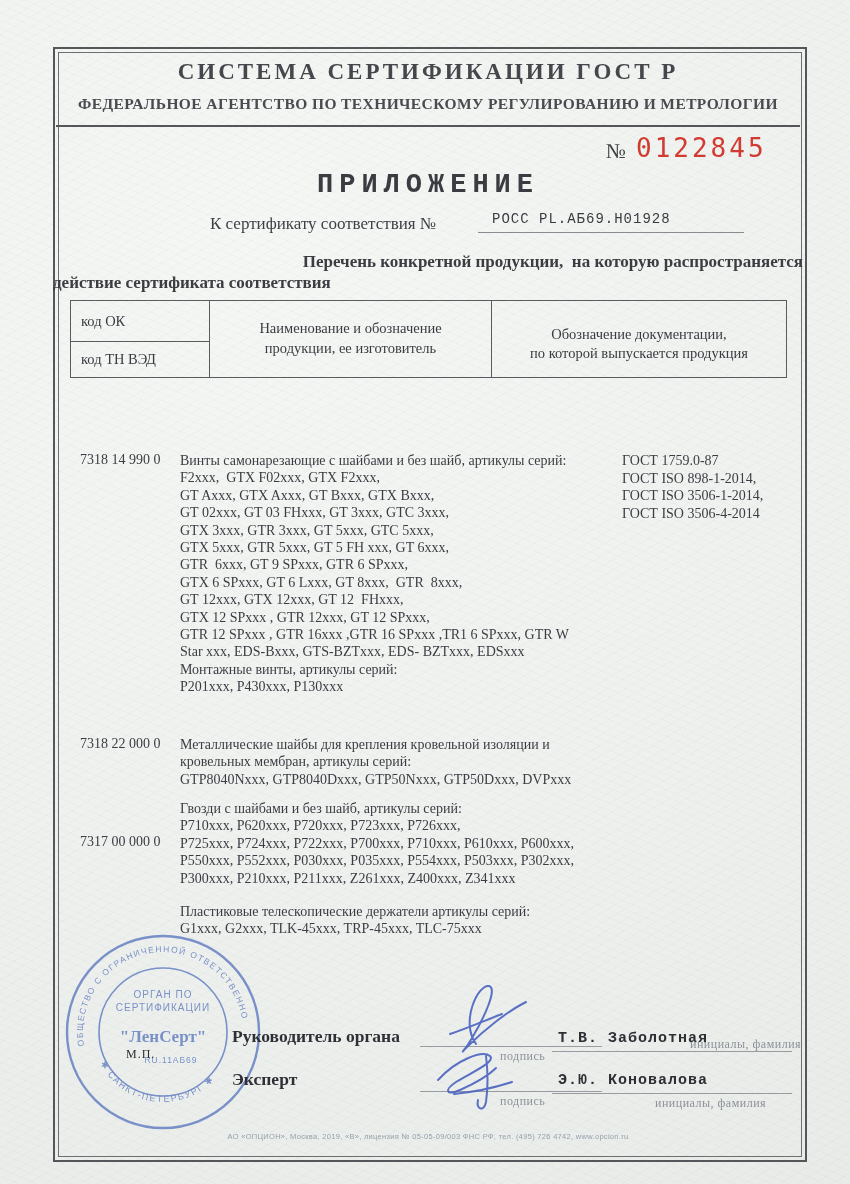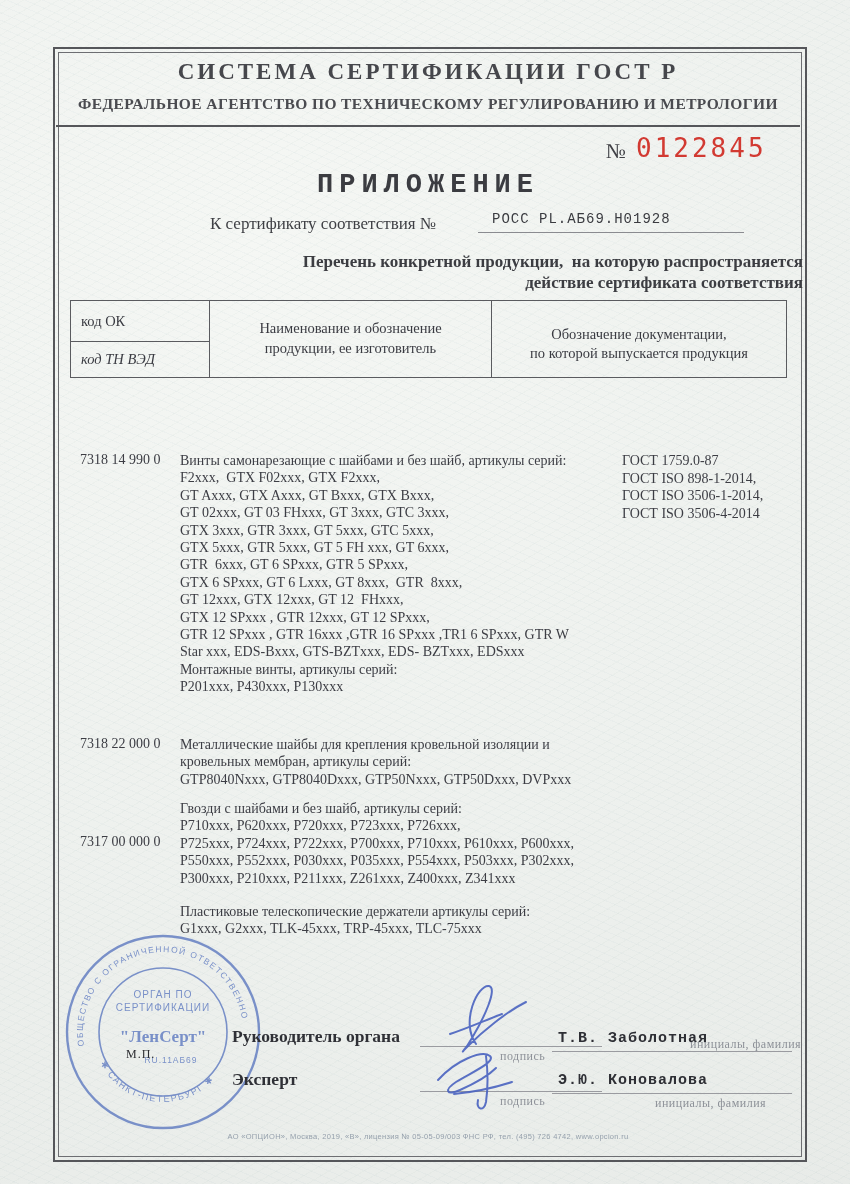--- a/index.html
+++ b/index.html
@@ -23,28 +23,28 @@
   .no-value{position:absolute;left:636px;top:133px;font-family:"DejaVu Sans Mono",monospace;
     font-size:26px;letter-spacing:3px;color:#d23a32;}
   .doc-title{position:absolute;left:53px;top:170px;width:750px;text-align:center;
     font-size:27px;font-weight:bold;letter-spacing:6px;color:#3b3c41;font-family:Liberation Mono, monospace;}
   .cert-label{position:absolute;left:210px;top:214px;font-size:17px;color:#3e3f44;}
   .cert-value{position:absolute;left:492px;top:211px;font-family:"Liberation Mono",monospace;
     font-size:14px;letter-spacing:1px;color:#3a3b40;white-space:pre;}
   .cert-underline{position:absolute;left:478px;top:211px;width:266px;height:21px;border-bottom:1.2px solid #8a8b90;}
   .purpose1{position:absolute;left:53px;top:252px;width:750px;text-align:right;
     font-size:17px;font-weight:bold;color:#3c3d42;white-space:pre;}
-  .purpose2{position:absolute;left:53px;top:273px;width:750px;text-align:right;
+  .purpose2{position:absolute;left:53px;top:273px;width:750px;text-align:left;
     font-size:17px;font-weight:bold;color:#3c3d42;}
   .tbl{position:absolute;left:70px;top:300px;width:715px;height:76px;border:1.3px solid #5a5b5f;}
   .tbl .vline1{position:absolute;left:138px;top:0;width:1.3px;height:100%;background:#5a5b5f;}
   .tbl .vline2{position:absolute;left:420px;top:0;width:1.3px;height:100%;background:#5a5b5f;}
   .tbl .hline1{position:absolute;left:0;top:40px;width:138px;height:1.2px;background:#5a5b5f;}
   .tbl .c1a{position:absolute;left:10px;top:12px;font-size:14.5px;}
-  .tbl .c1b{position:absolute;left:10px;top:50px;font-size:14.5px;font-style:italic;}
+  .tbl .c1b{position:absolute;left:10px;top:50px;font-size:14.5px;}
   .tbl .c2{position:absolute;left:139px;top:17px;width:281px;text-align:center;font-size:14.5px;line-height:20px;}
   .tbl .c3{position:absolute;left:421px;top:24px;width:294px;text-align:center;font-size:14.5px;line-height:19px;}
   .mfr{position:absolute;left:53px;top:387px;width:750px;text-align:center;font-size:14.5px;color:#33343a;white-space:pre;}
   .mfr .mfr-label{letter-spacing:1px;font-weight:normal;}
   .mfr .mfr-value{font-weight:bold;}
   .code{position:absolute;left:80px;font-size:14px;color:#3c3d44;white-space:pre;}
   .block{position:absolute;left:180px;width:445px;}
   .tline{font-size:14px;line-height:17.4px;color:#3c3d44;white-space:pre;}
   .docs{position:absolute;left:622px;top:452px;width:165px;}
   .docs .tline{line-height:17.6px;}
@@ -101,21 +101,21 @@
 
 
   <div class="code" style="top:452px;">7318 14 990 0</div>
   <div class="block" style="top:452px;">
       <div class="tline">Винты самонарезающие с шайбами и без шайб, артикулы серий:</div>
       <div class="tline">F2xxx,  GTX F02xxx, GTX F2xxx,</div>
       <div class="tline">GT Axxx, GTX Axxx, GT Bxxx, GTX Bxxx,</div>
       <div class="tline">GT 02xxx, GT 03 FHxxx, GT 3xxx, GTC 3xxx,</div>
       <div class="tline">GTX 3xxx, GTR 3xxx, GT 5xxx, GTC 5xxx,</div>
       <div class="tline">GTX 5xxx, GTR 5xxx, GT 5 FH xxx, GT 6xxx,</div>
-      <div class="tline">GTR  6xxx, GT 6 SPxxx, GTR 5 SPxxx,</div>
+      <div class="tline">GTR  6xxx, GT 9 SPxxx, GTR 6 SPxxx,</div>
       <div class="tline">GTX 6 SPxxx, GT 6 Lxxx, GT 8xxx,  GTR  8xxx,</div>
       <div class="tline">GT 12xxx, GTX 12xxx, GT 12  FHxxx,</div>
       <div class="tline">GTX 12 SPxxx , GTR 12xxx, GT 12 SPxxx,</div>
       <div class="tline">GTR 12 SPxxx , GTR 16xxx ,GTR 16 SPxxx ,TR1 6 SPxxx, GTR W</div>
       <div class="tline">Star xxx, EDS-Bxxx, GTS-BZTxxx, EDS- BZTxxx, EDSxxx</div>
       <div class="tline">Монтажные винты, артикулы серий:</div>
       <div class="tline">P201xxx, P430xxx, P130xxx</div>
     </div>
 
   <div class="docs">

